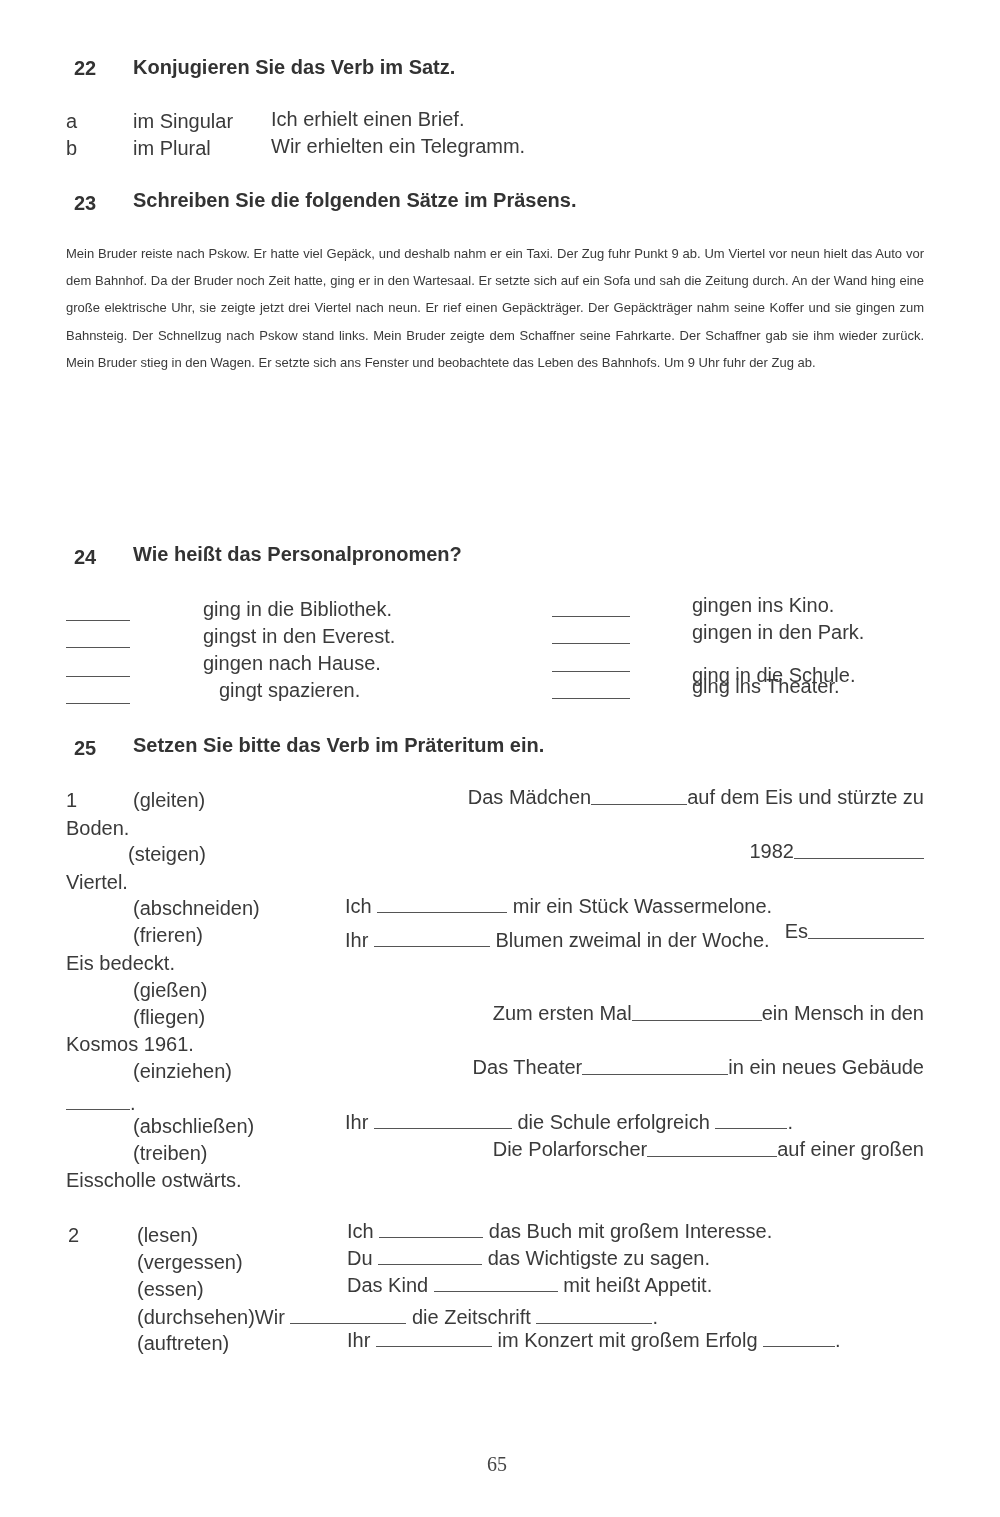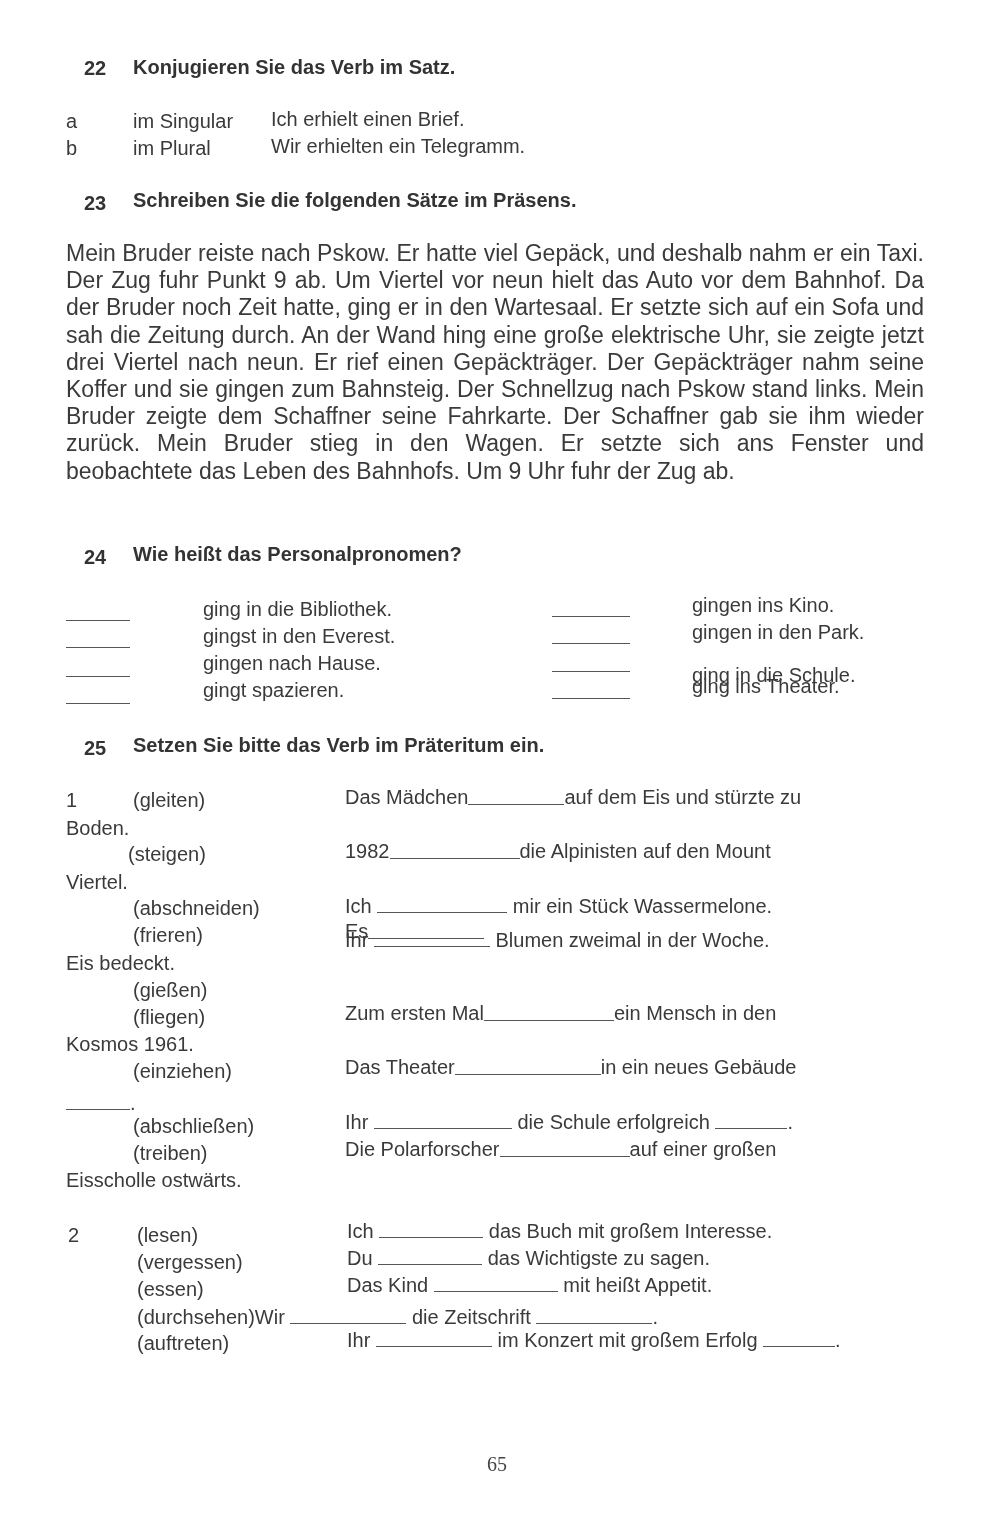--- a/index.html
+++ b/index.html
@@ -3,29 +3,29 @@
   <meta charset="utf-8">
   <style>
     html, body { margin: 0; padding: 0; background: #ffffff; }
     body {
       width: 1000px; height: 1517px; position: relative; overflow: hidden;
       font-family: "Liberation Sans", sans-serif; color: #3a3a3a;
       font-size: 20px;
     }
     .abs { position: absolute; white-space: nowrap; }
     .hd { font-weight: bold; color: #333; font-size: 20px; }
-    .num { left: 84px; text-align: center; }
+    .num { left: 74px; text-align: center; }
     .htitle { left: 133px; }
     .para {
       position: absolute; left: 66px; width: 858px; top: 240px;
-      font-size: 23px; line-height: 27.2px; text-align: justify; color: #3a3a3a;
+      font-size: 13px; line-height: 27.2px; text-align: justify; color: #3a3a3a;
     }
     .blank { display: inline-block; border-bottom: 1px solid #555; height: 18px; vertical-align: baseline; }
     .line { position: absolute; border-bottom: 1px solid #555; height: 0; }
-    .justify-row { position: absolute; display: flex; justify-content: flex-start; white-space: nowrap; }
+    .justify-row { position: absolute; display: flex; justify-content: flex-end; white-space: nowrap; }
     .pageno { font-family: "Liberation Serif", serif; font-size: 20px; color: #444; }
   </style>
 </head>
 <body>
 
 <div class="abs hd num" style="top:57px">22</div>
 <div class="abs hd htitle" style="top:56px">Konjugieren Sie das Verb im Satz.</div>
 <div class="abs" style="left:66px; top:110px">a</div>
 <div class="abs" style="left:133px; top:110px">im Singular</div>
 <div class="abs" style="left:271px; top:108px">Ich erhielt einen Brief.</div>
@@ -40,21 +40,21 @@
 <div class="abs hd num" style="top:546px">24</div>
 <div class="abs hd htitle" style="top:543px">Wie heißt das Personalpronomen?</div>
 
 <div class="line" style="left:66px; width:64px; top:620px"></div>
 <div class="line" style="left:66px; width:64px; top:647px"></div>
 <div class="line" style="left:66px; width:64px; top:676px"></div>
 <div class="line" style="left:66px; width:64px; top:703px"></div>
 <div class="abs" style="left:203px; top:598px">ging in die Bibliothek.</div>
 <div class="abs" style="left:203px; top:625px">gingst in den Everest.</div>
 <div class="abs" style="left:203px; top:652px">gingen nach Hause.</div>
-<div class="abs" style="left:203px; top:679px">gingt spazieren.</div>
+<div class="abs" style="left:219px; top:679px">gingt spazieren.</div>
 
 <div class="line" style="left:552px; width:78px; top:616px"></div>
 <div class="line" style="left:552px; width:78px; top:643px"></div>
 <div class="line" style="left:552px; width:78px; top:671px"></div>
 <div class="line" style="left:552px; width:78px; top:698px"></div>
 <div class="abs" style="left:692px; top:594px">gingen ins Kino.</div>
 <div class="abs" style="left:692px; top:621px">gingen in den Park.</div>
 <div class="abs" style="left:692px; top:664px">ging in die Schule.</div>
 <div class="abs" style="left:692px; top:675px">ging ins Theater.</div>
 
@@ -68,23 +68,20 @@
   <span>Das Mädchen</span>
   <span class="blank" style="width:96px"></span>
   <span>auf dem Eis und stürzte zu</span>
 </div>
 <div class="abs" style="left:66px; top:817px">Boden.</div>
 
 <div class="abs" style="left:128px; top:843px">(steigen)</div>
 <div class="justify-row" style="left:345px; width:579px; top:840px">
   <span>1982</span>
   <span class="blank" style="width:130px"></span>
-  <span style="display:flex; gap:0; width:355px; justify-content:space-between">
-      <span>die Alpinisten auf den Mount</span>
-    </span>
 </div>
 <div class="abs" style="left:66px; top:871px">Viertel.</div>
 
 <div class="abs" style="left:133px; top:897px">(abschneiden)</div>
 <div class="abs" style="left:345px; top:894px">
   <span>Ich</span>
   <span class="blank" style="width:130px"></span>
   <span>mir ein Stück Wassermelone.</span>
 </div>
 

